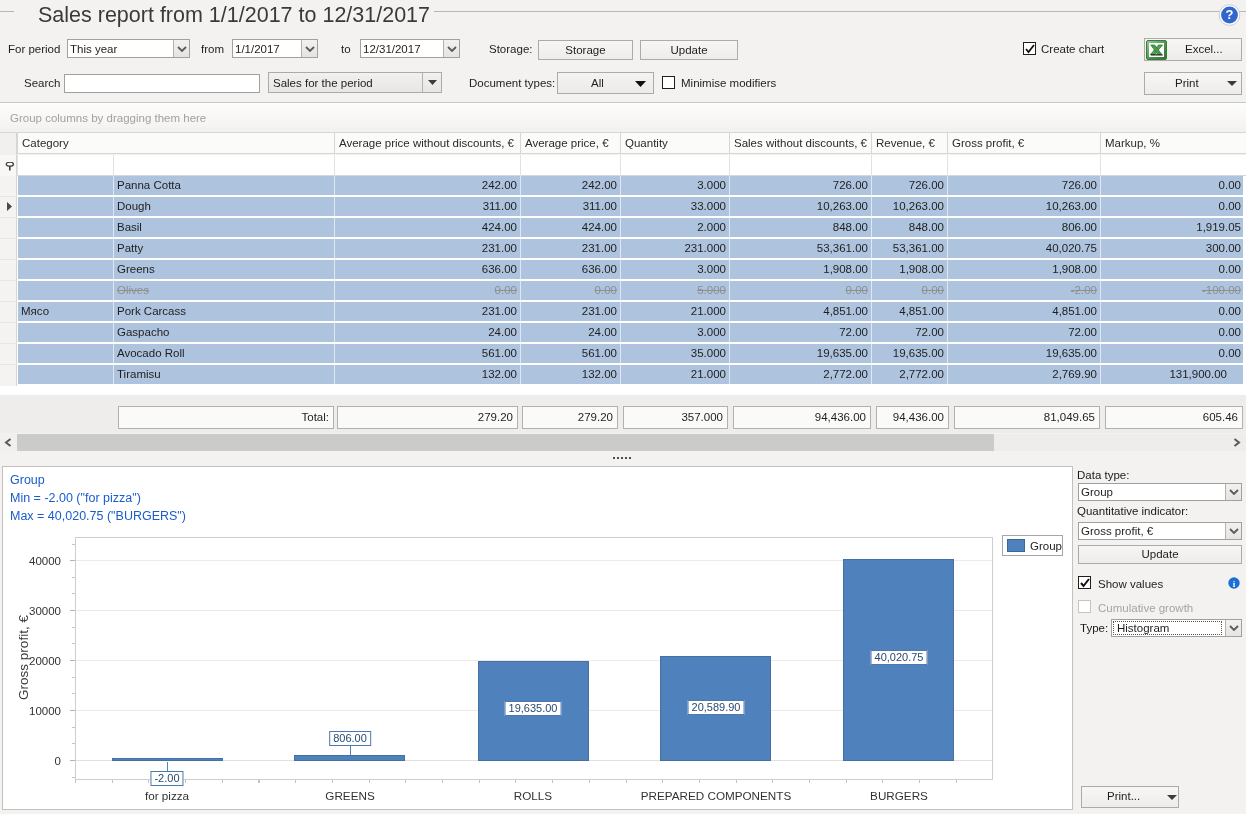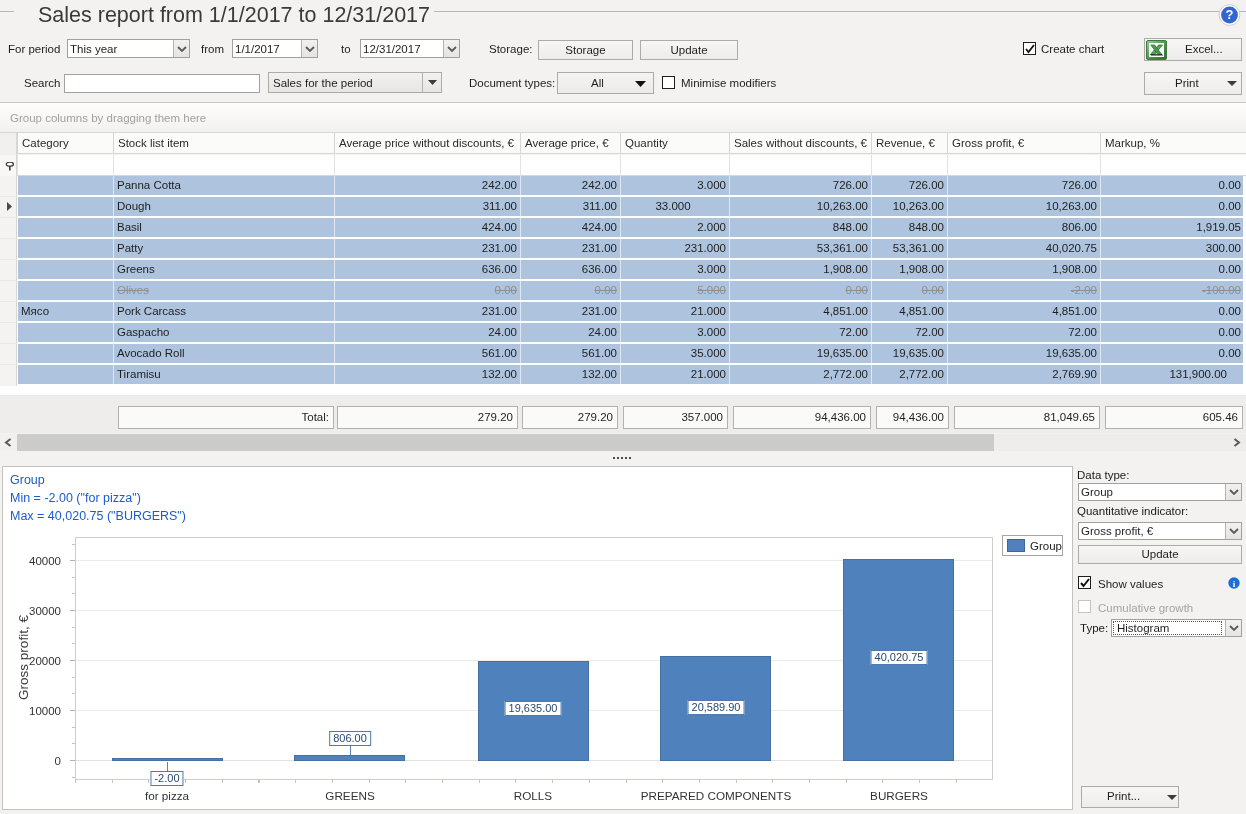--- a/index.html
+++ b/index.html
@@ -115,21 +115,20 @@
   </svg>
 
 <div class="abs" id="grid" style="left:0;top:102px;width:1246px;height:330px;">
 
   <div class="abs" style="left:0;top:0;width:1246px;height:30px;background:linear-gradient(#fdfdfc,#f2f1ef);border-top:1px solid #c9c7c5;">
     <div style="position:absolute;left:10px;top:9px;font-size:11.5px;color:#a3a19e;">Group columns by dragging them here</div>
   </div>
 
   <div class="abs" id="hdr" style="left:0;top:30px;width:1246px;height:22px;background:#fbfbfa;border-top:1px solid #d8d6d3;border-bottom:1px solid #d8d6d3;">
       <div class="hdrcell" style="left:17px;width:96px;border-left:1px solid #d8d6d3;">Category</div>
-      <div class="hdrcell" style="left:113px;width:221px;border-left:1px solid #d8d6d3;">Stock list item</div>
       <div class="hdrcell" style="left:334px;width:186px;border-left:1px solid #d8d6d3;">Average price without discounts, €</div>
       <div class="hdrcell" style="left:520px;width:100px;border-left:1px solid #d8d6d3;">Average price, €</div>
       <div class="hdrcell" style="left:620px;width:109px;border-left:1px solid #d8d6d3;">Quantity</div>
       <div class="hdrcell" style="left:729px;width:142px;border-left:1px solid #d8d6d3;">Sales without discounts, €</div>
       <div class="hdrcell" style="left:871px;width:76px;border-left:1px solid #d8d6d3;">Revenue, €</div>
       <div class="hdrcell" style="left:947px;width:153px;border-left:1px solid #d8d6d3;">Gross profit, €</div>
       <div class="hdrcell" style="left:1100px;width:134px;border-left:1px solid #d8d6d3;">Markup, %</div>
       <div class="abs" style="left:0;top:0;width:17px;height:22px;background:#f1f0ee;border-right:1px solid #d8d6d3;"></div>
     </div>
 
@@ -189,21 +188,21 @@
       <div class="abs" style="left:520px;top:21px;width:1px;height:19px;background:#ffffff99;"></div>
       <div class="abs" style="left:620px;top:21px;width:1px;height:19px;background:#ffffff99;"></div>
       <div class="abs" style="left:729px;top:21px;width:1px;height:19px;background:#ffffff99;"></div>
       <div class="abs" style="left:871px;top:21px;width:1px;height:19px;background:#ffffff99;"></div>
       <div class="abs" style="left:947px;top:21px;width:1px;height:19px;background:#ffffff99;"></div>
       <div class="abs" style="left:1100px;top:21px;width:1px;height:19px;background:#ffffff99;"></div>
       <div class="cell" style="left:21px;top:21px;width:90px;"></div>
       <div class="cell" style="left:117px;top:21px;width:213px;">Dough</div>
       <div class="cell num" style="left:334px;top:21px;width:186px;">311.00</div>
       <div class="cell num" style="left:520px;top:21px;width:100px;">311.00</div>
-      <div class="cell num" style="left:620px;top:21px;width:109px;text-align:center;">33.000</div>
+      <div class="cell num" style="left:620px;top:21px;width:109px;">33.000</div>
       <div class="cell num" style="left:729px;top:21px;width:142px;">10,263.00</div>
       <div class="cell num" style="left:871px;top:21px;width:76px;">10,263.00</div>
       <div class="cell num" style="left:947px;top:21px;width:153px;">10,263.00</div>
       <div class="cell num" style="left:1100px;top:21px;width:143px;padding-right:2px;">0.00</div>
       <div class="abs" style="left:18px;top:42px;width:1225px;height:19px;background:#aec4de;"></div>
       <div class="abs" style="left:113px;top:42px;width:1px;height:19px;background:#ffffff99;"></div>
       <div class="abs" style="left:334px;top:42px;width:1px;height:19px;background:#ffffff99;"></div>
       <div class="abs" style="left:520px;top:42px;width:1px;height:19px;background:#ffffff99;"></div>
       <div class="abs" style="left:620px;top:42px;width:1px;height:19px;background:#ffffff99;"></div>
       <div class="abs" style="left:729px;top:42px;width:1px;height:19px;background:#ffffff99;"></div>

